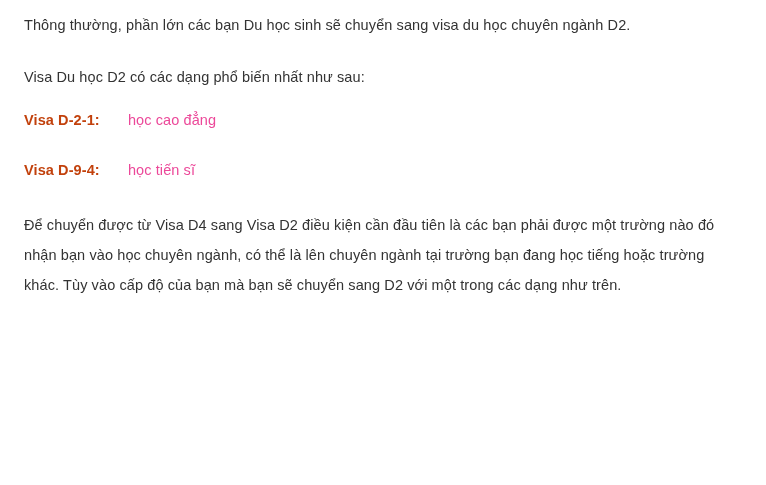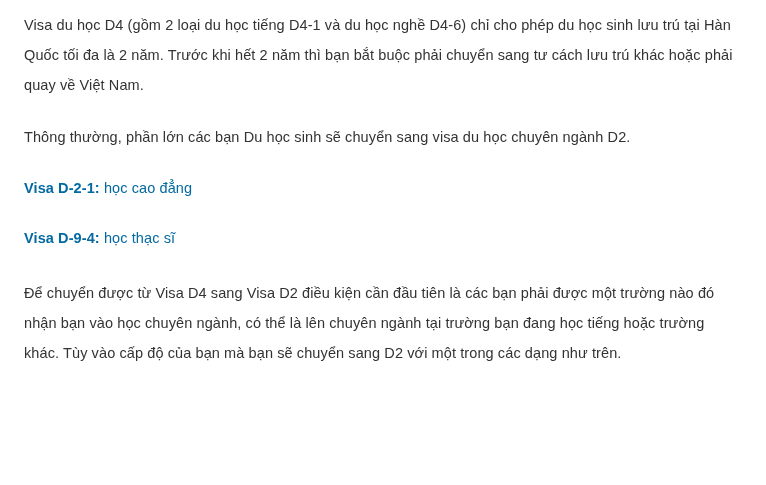--- a/index.html
+++ b/index.html
@@ -32,47 +32,48 @@
   p.intro {
     margin-bottom: 14px;
   }
   .visa-line {
     margin: 0 0 26px 0;
     font-size: 14.5px;
     line-height: 24px;
   }
   .visa-line .label {
     font-weight: bold;
-    color: #0369a1;
+    color: #c2410c;
   }
   .visa-line .desc {
     font-weight: normal;
-    color: #0369a1;
+    color: #ec4899;
+    margin-left: 24px;
   }
   .spacer-sm { height: 2px; }
 </style>
 </head>
 <body>
 
 <div class="article">
 
-  <p class="tight">Visa du học D4 (gồm 2 loại du học tiếng D4-1 và du học nghề D4-6) chỉ cho phép du học sinh lưu trú tại Hàn Quốc tối đa là 2 năm. Trước khi hết 2 năm thì bạn bắt buộc phải chuyển sang tư cách lưu trú khác hoặc phải quay về Việt Nam.</p>
 
   <p class="tight">Thông thường, phần lớn các bạn Du học sinh sẽ chuyển sang visa du học chuyên ngành D2.</p>
 
+  <p class="intro">Visa Du học D2 có các dạng phổ biến nhất như sau:</p>
 
   <div class="spacer-sm"></div>
 
   <p class="visa-line">
     <span class="label">Visa D-2-1:</span><span class="desc"> học cao đẳng</span>
   </p>
 
 
 
   <p class="visa-line">
-    <span class="label">Visa D-9-4:</span><span class="desc"> học thạc sĩ</span>
+    <span class="label">Visa D-9-4:</span><span class="desc"> học tiến sĩ</span>
   </p>
 
   <div class="spacer-sm"></div>
 
   <p>Để chuyển được từ Visa D4 sang Visa D2 điều kiện cần đầu tiên là các bạn phải được một trường nào đó nhận bạn vào học chuyên ngành, có thể là lên chuyên ngành tại trường bạn đang học tiếng hoặc trường khác. Tùy vào cấp độ của bạn mà bạn sẽ chuyển sang D2 với một trong các dạng như trên.</p>
 
 </div>
 
 </body></html>

